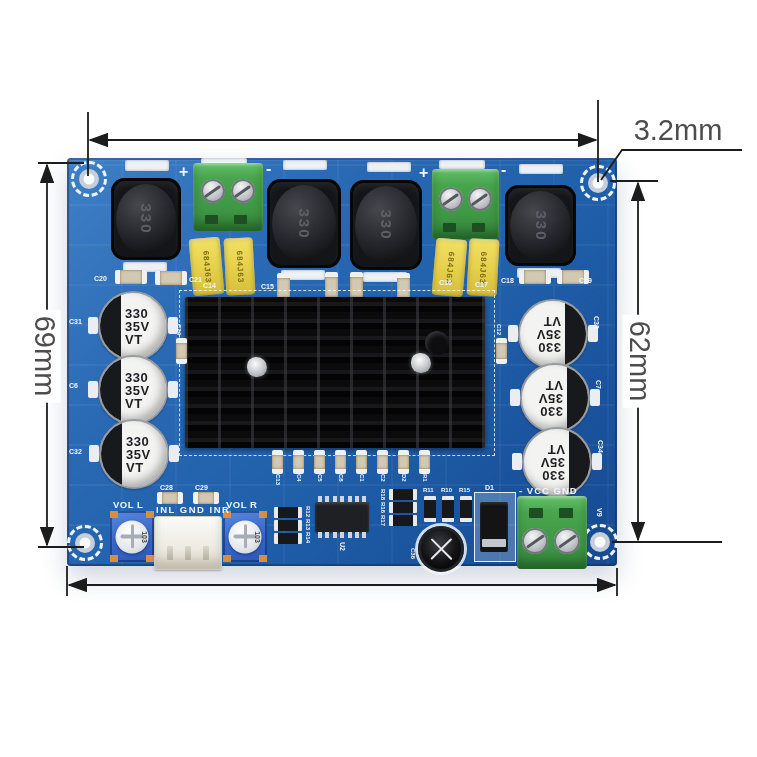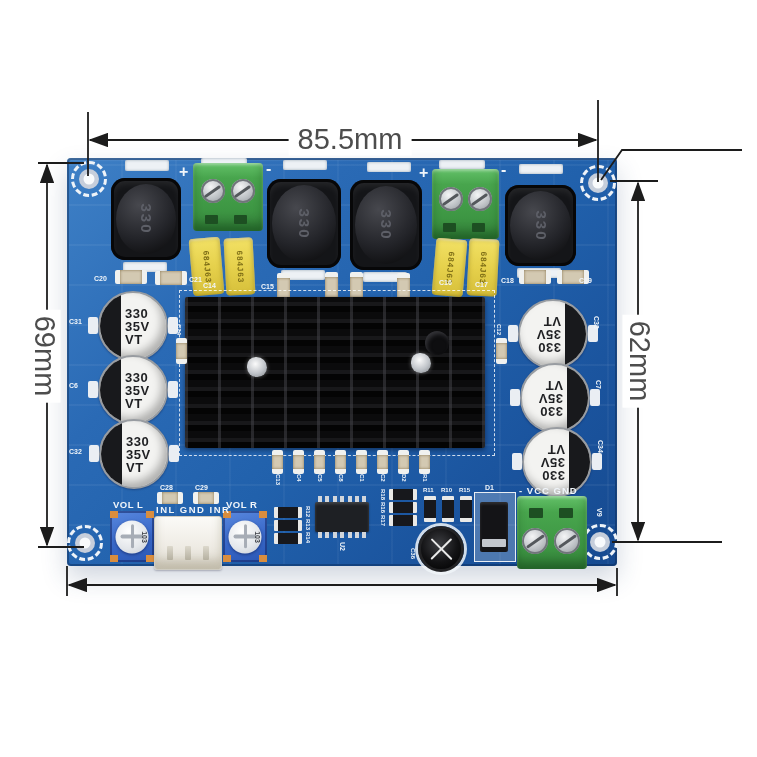--- a/index.html
+++ b/index.html
@@ -167,21 +167,21 @@
       <line x1="610" y1="181" x2="658" y2="181"></line>
       <line x1="612" y1="542" x2="722" y2="542"></line>
       <line x1="638" y1="183" x2="638" y2="540" marker-start="url(#arr)" marker-end="url(#arr)"></line>
 
       <line x1="67" y1="566" x2="67" y2="596"></line>
       <line x1="617" y1="568" x2="617" y2="596"></line>
       <line x1="69" y1="585" x2="615" y2="585" marker-start="url(#arr)" marker-end="url(#arr)"></line>
     </g>
   </svg>
 
-  <div class="dimtext" style="left:350px;top:139px;">85.5mm</div>
+  <div class="dimtext nobg" style="left:678px;top:130px;">3.2mm</div>
   <div class="dimtext rot" style="left:44px;top:356px;">69mm</div>
   <div class="dimtext rot" style="left:639px;top:361px;">62mm</div>
 
   <div class="board">
 
     <div class="hole" style="left:4px;top:3px;">
         <i></i>
       </div>
     <div class="hole" style="left:513px;top:7px;">
         <i></i>

